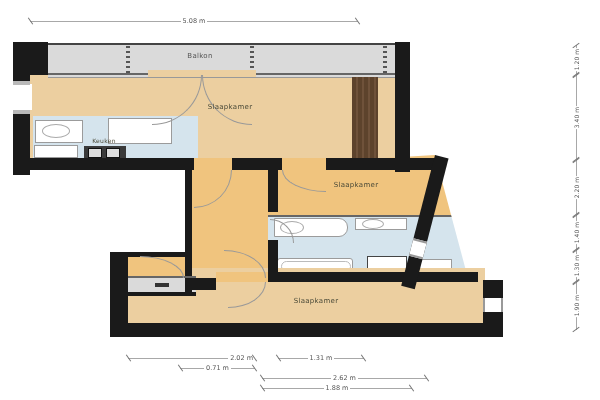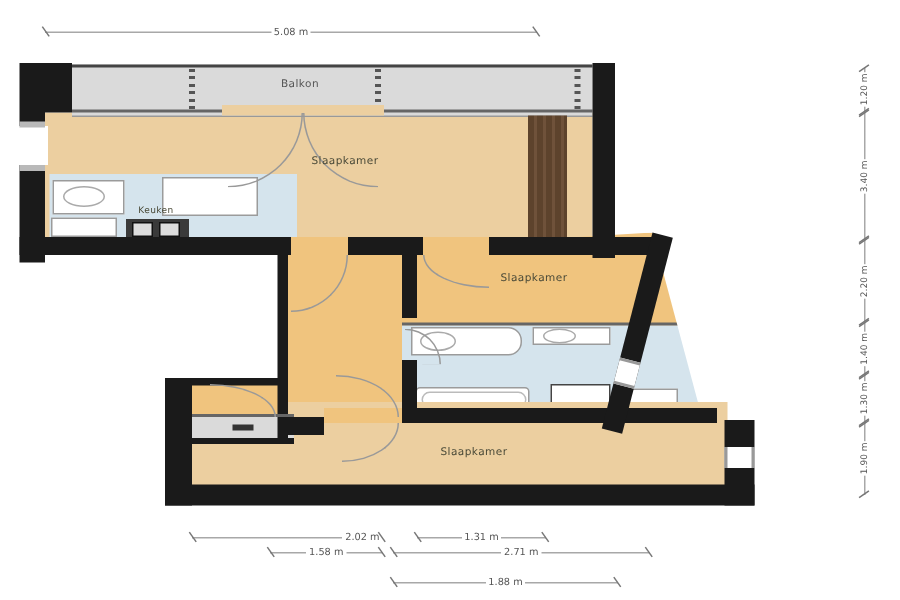--- a/index.html
+++ b/index.html
@@ -52,24 +52,24 @@
       <span>1.90 m</span>
     </div>
 
   <div class="dimh" style="left:128px;top:354px;width:127px;justify-content:flex-end;">
       <span>2.02 m</span>
     </div>
   <div class="dimh" style="left:278px;top:354px;width:86px;">
       <span>1.31 m</span>
     </div>
   <div class="dimh" style="left:180px;top:364px;width:75px;">
-      <span>1.58 m</span>
+      <span>0.71 m</span>
     </div>
-  <div class="dimh" style="left:262px;top:364px;width:171px;">
-      <span>2.71 m</span>
+  <div class="dimh" style="left:262px;top:374px;width:165px;">
+      <span>2.62 m</span>
     </div>
   <div class="dimh" style="left:262px;top:384px;width:150px;">
       <span>1.88 m</span>
     </div>
 
   <div class="abs" style="left:30px;top:75px;width:365px;height:90px;background:#eccfa0;"></div>
   <div class="abs hatch" style="left:48px;top:43px;width:347px;height:32px;background:#dadada;border-top:2px solid #444;border-bottom:1px solid #999;"></div>
   <div class="abs" style="left:126px;top:45px;width:4px;height:28px;background:repeating-linear-gradient(0deg,#555 0 2px,transparent 2px 5px);"></div>
   <div class="abs" style="left:250px;top:45px;width:4px;height:28px;background:repeating-linear-gradient(0deg,#555 0 2px,transparent 2px 5px);"></div>
   <div class="abs" style="left:383px;top:45px;width:4px;height:28px;background:repeating-linear-gradient(0deg,#555 0 2px,transparent 2px 5px);"></div>

